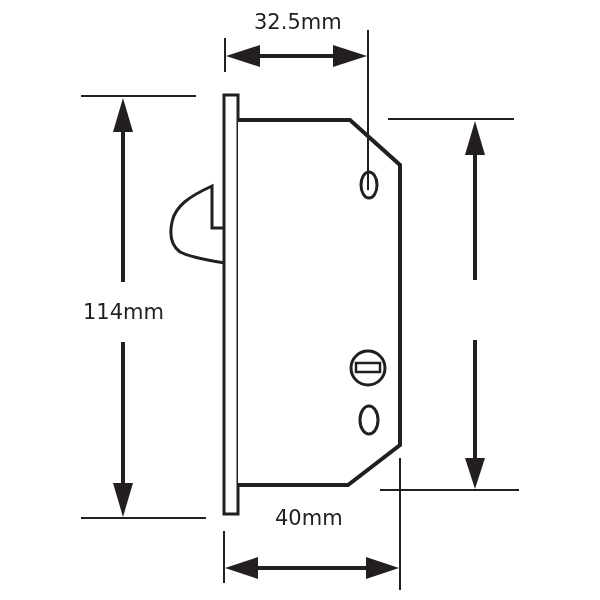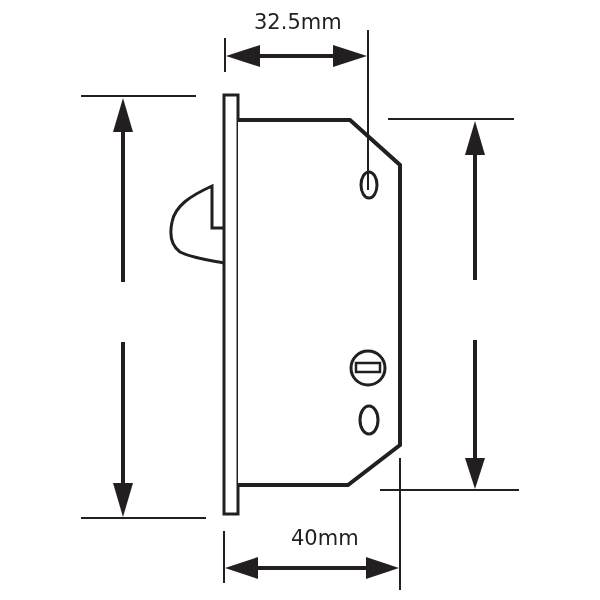--- a/index.html
+++ b/index.html
@@ -68,14 +68,15 @@
         <line x1="380" y1="490" x2="519" y2="490" stroke-width="2"></line>
         <line x1="475" y1="150" x2="475" y2="280" stroke-width="4"></line>
         <line x1="475" y1="340" x2="475" y2="462" stroke-width="4"></line>
         <polygon points="475,121 465,155 485,155" fill="#231f20" stroke="none"></polygon>
         <polygon points="475,489 465,458 485,458" fill="#231f20" stroke="none"></polygon>
       </g>
     </g>
   </svg>
 
   <div class="dim-label" style="left:254px; top:12px;">32.5mm</div>
-  <div class="dim-label" style="left:275px; top:528px;margin-left:16px;">40mm</div>
+  <div class="dim-label" style="left:275px; top:508px;">40mm</div>
+  <div class="dim-label" style="left:83px; top:302px;">114mm</div>
 </div>
 
 </body></html>

